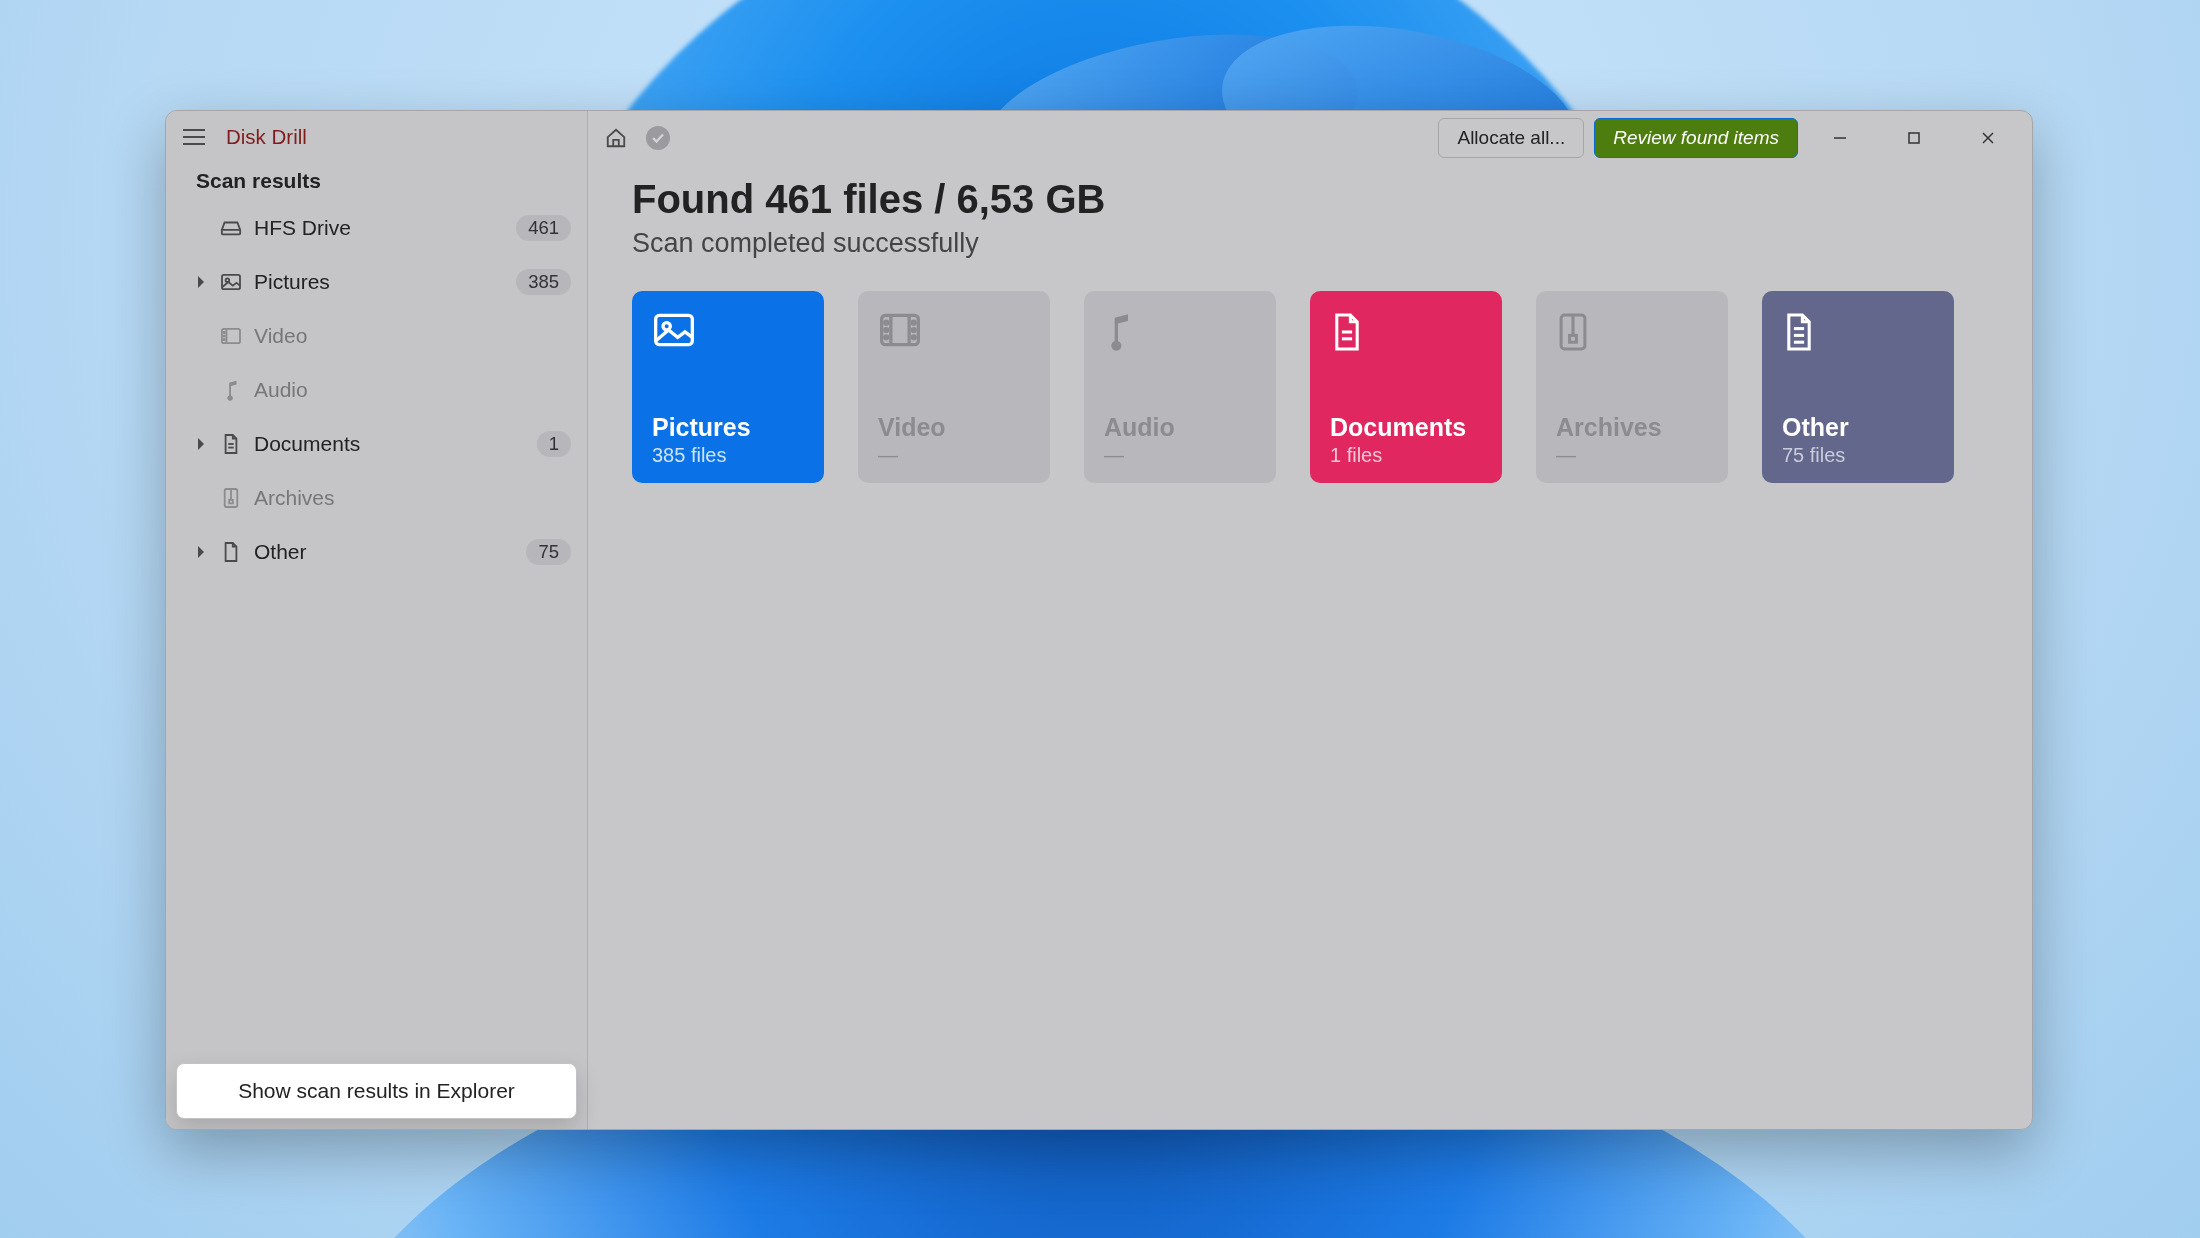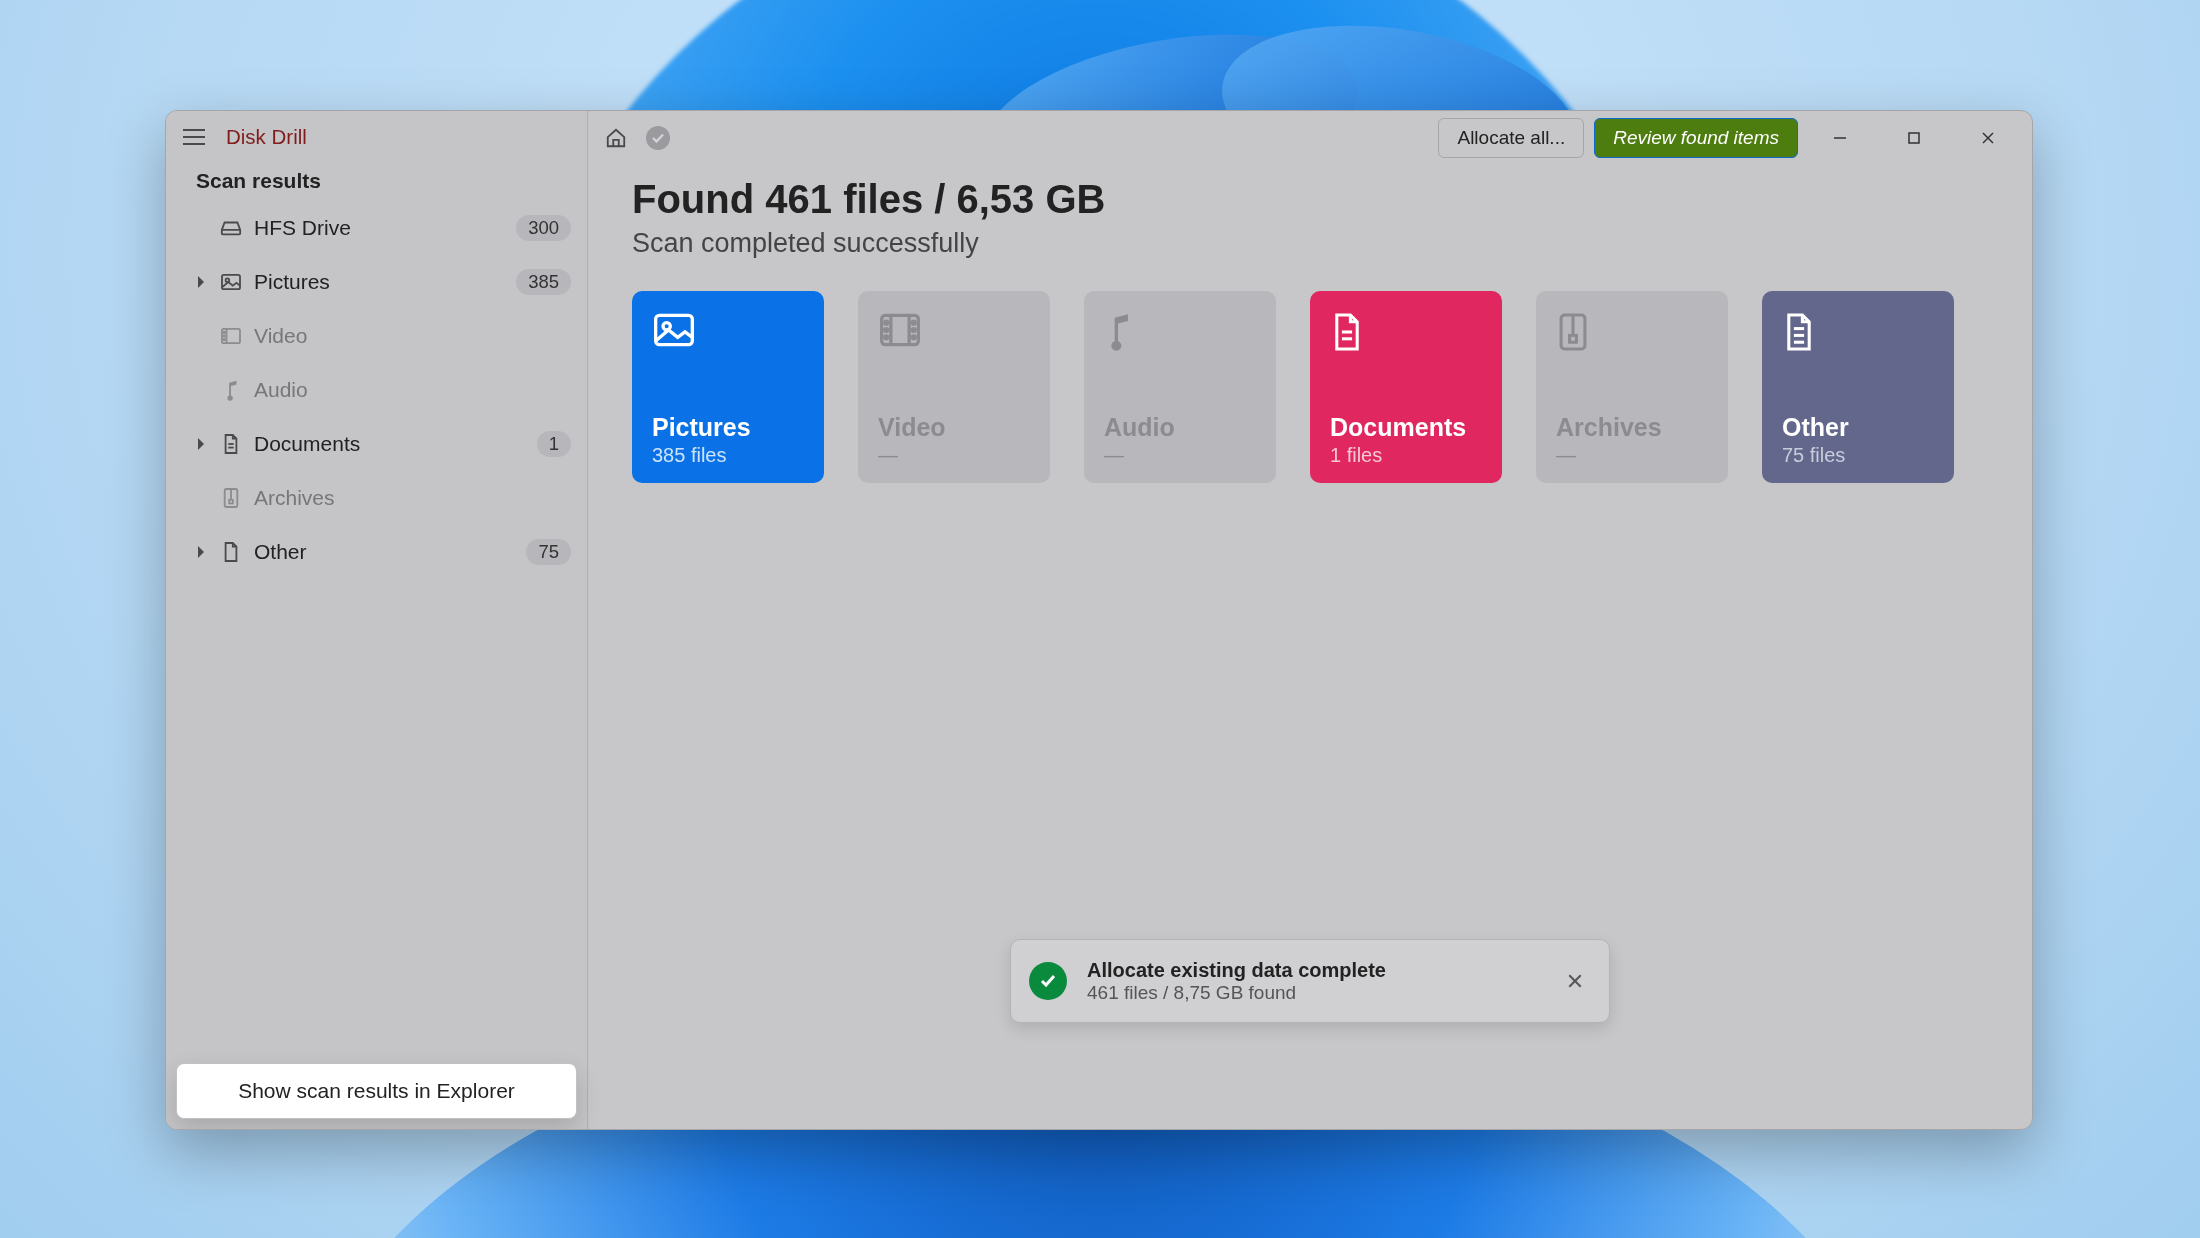--- a/index.html
+++ b/index.html
@@ -217,21 +217,21 @@
 
     <div class="sb-item">
       <span class="chev"></span>
       <span class="ico">
         <svg width="22" height="18" viewBox="0 0 24 18" fill="none" stroke="#4a4a4a" stroke-width="2">
             <path d="M2 11 L5 3 H19 L22 11 V15 A1 1 0 0 1 21 16 H3 A1 1 0 0 1 2 15 Z"></path>
             <line x1="2" y1="11" x2="22" y2="11"></line>
           </svg>
       </span>
       <span class="txt">HFS Drive</span>
-      <span class="badge">300</span>
+      <span class="badge">461</span>
     </div>
 
     <div class="sb-item">
       <span class="chev">
         <svg width="10" height="12" viewBox="0 0 10 12" fill="#4a4a4a">
             <polygon points="2,0 8,6 2,12"></polygon>
           </svg>
       </span>
       <span class="ico">
         <svg width="22" height="18" viewBox="0 0 24 20" fill="none" stroke="#4a4a4a" stroke-width="2">
@@ -436,32 +436,15 @@
                 <line x1="7" y1="18" x2="13" y2="18"></line>
               </svg>
           </div>
           <div class="ctitle">Other</div>
           <div class="csub">75 files</div>
         </div>
 
       </div>
     </div>
 
-    <div class="toast">
-      <div class="toast-check">
-        <svg width="20" height="20" viewBox="0 0 20 20" fill="none" stroke="#fff" stroke-width="3">
-            <polyline points="4,10 8,14 16,5"></polyline>
-          </svg>
-      </div>
-      <div class="toast-body">
-        <div class="toast-title">Allocate existing data complete</div>
-        <div class="toast-sub">461 files / 8,75 GB found</div>
-      </div>
-      <div class="toast-x">
-        <svg width="16" height="16" viewBox="0 0 14 14" stroke="#555" stroke-width="1.8">
-            <line x1="2" y1="2" x2="12" y2="12"></line>
-            <line x1="12" y1="2" x2="2" y2="12"></line>
-          </svg>
-      </div>
-    </div>
 
   </section>
 </div>
 
 </body></html>

